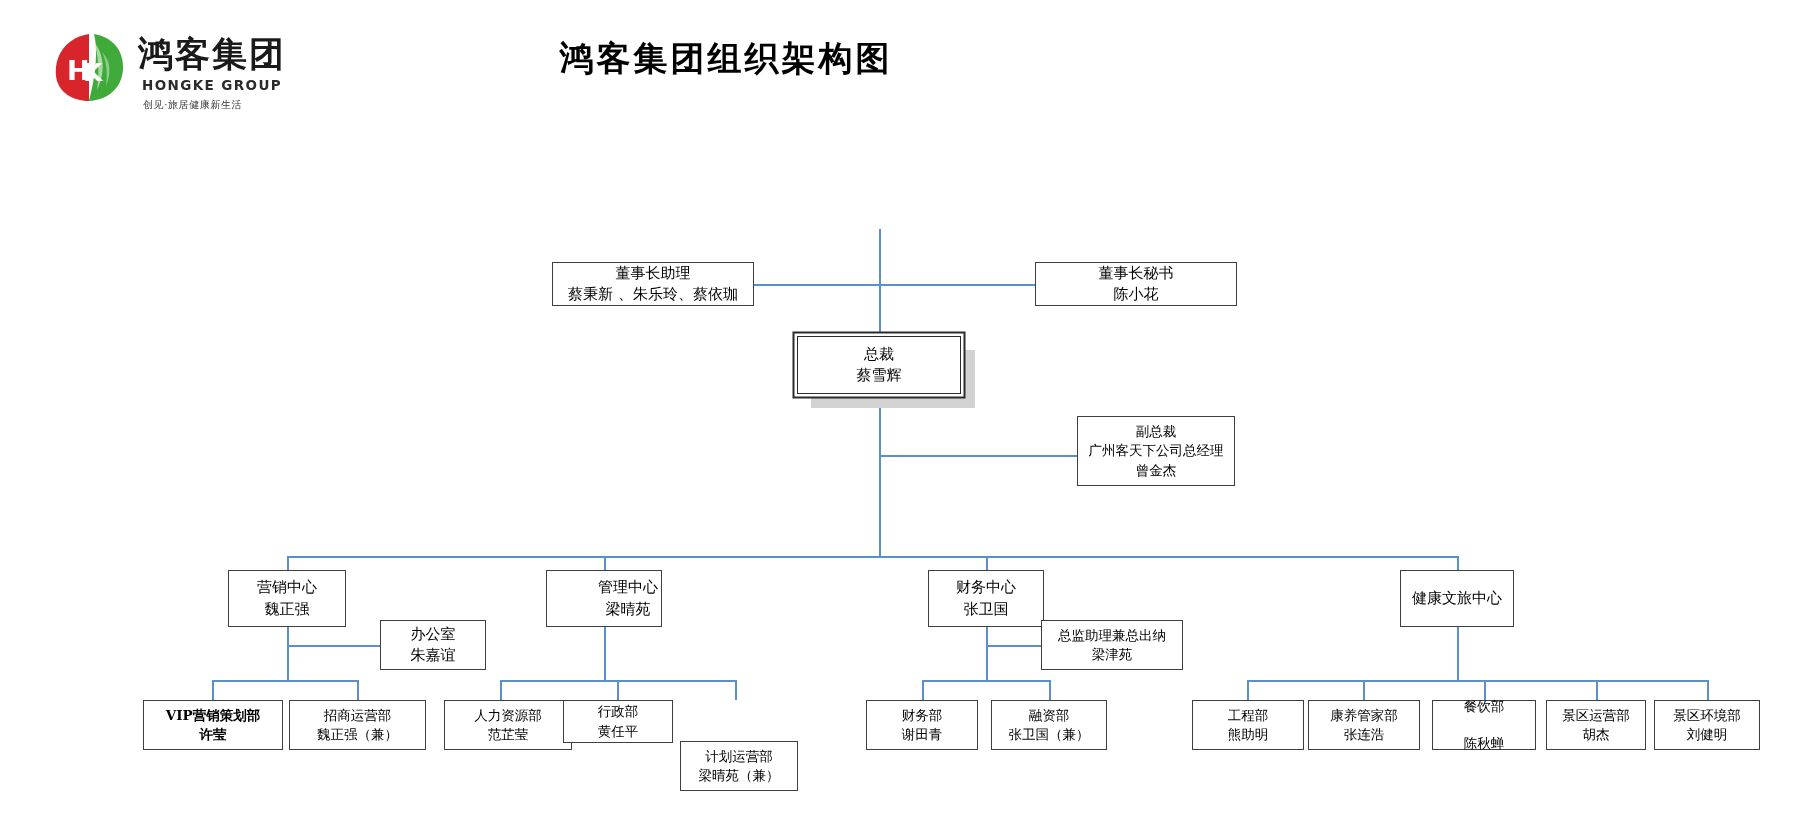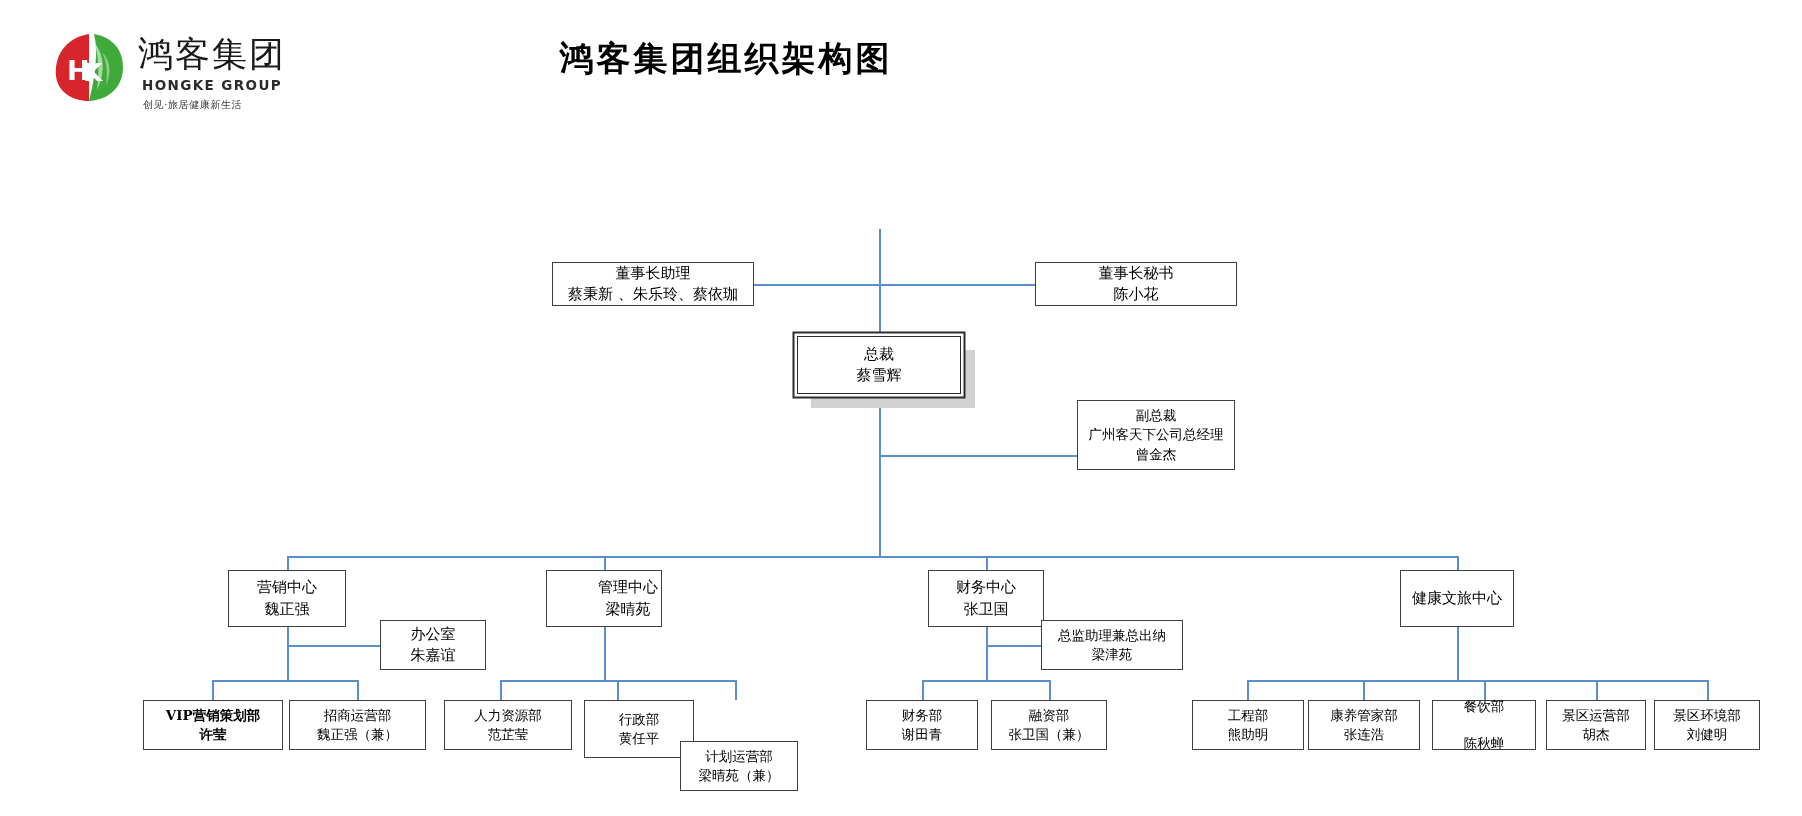--- a/index.html
+++ b/index.html
@@ -35,21 +35,21 @@
     top: 0;
     width: 78px;
     height: 78px;
   }
   .logo-cn {
     position: absolute;
     left: 88px;
     top: 3px;
     font-family: "DejaVu Sans", "Liberation Sans", sans-serif;
     font-size: 35px;
-    font-weight: normal;
+    font-weight: bold;
     letter-spacing: 2px;
     color: #1a1a1a;
     white-space: nowrap;
   }
   .logo-en {
     position: absolute;
     left: 92px;
     top: 49px;
     font-size: 13.5px;
     font-weight: bold;
@@ -190,21 +190,21 @@
   <div class="node" style="left:1035px; top:262px; width:202px; height:44px;">
     <span class="ln">董事长秘书</span>
     <span class="ln">陈小花</span>
   </div>
 
   <div class="node exec" style="left:797px; top:336px; width:164px; height:58px;">
     <span class="ln">总裁</span>
     <span class="ln">蔡雪辉</span>
   </div>
 
-  <div class="node small" style="left:1077px; top:400px; width:158px; height:70px;">
+  <div class="node small" style="left:1077px; top:416px; width:158px; height:70px;">
     <span class="ln">副总裁</span>
     <span class="ln">广州客天下公司总经理</span>
     <span class="ln">曾金杰</span>
   </div>
 
   <div class="node" style="left:228px; top:570px; width:118px; height:57px;">
     <span class="ln">营销中心</span>
     <span class="ln">魏正强</span>
   </div>
   <div class="node" style="left:380px; top:620px; width:106px; height:50px;">
@@ -237,21 +237,21 @@
   </div>
   <div class="node small" style="left:289px; top:700px; width:137px; height:50px;">
     <span class="ln">招商运营部</span>
     <span class="ln">魏正强（兼）</span>
   </div>
 
   <div class="node small" style="left:444px; top:700px; width:128px; height:50px;">
     <span class="ln">人力资源部</span>
     <span class="ln">范芷莹</span>
   </div>
-  <div class="node small" style="left:584px; top:700px; width:110px; height:58px;text-align:center;">
+  <div class="node small" style="left:563px; top:700px; width:110px; height:43px;text-align:center;">
     <span class="ln">行政部</span>
     <span class="ln">黄任平</span>
   </div>
   <div class="node small" style="left:680px; top:700px; width:118px; height:50px;margin-top:41px;">
     <span class="ln">计划运营部</span>
     <span class="ln">梁晴苑（兼）</span>
   </div>
 
   <div class="node small" style="left:866px; top:700px; width:112px; height:50px;">
     <span class="ln">财务部</span>

